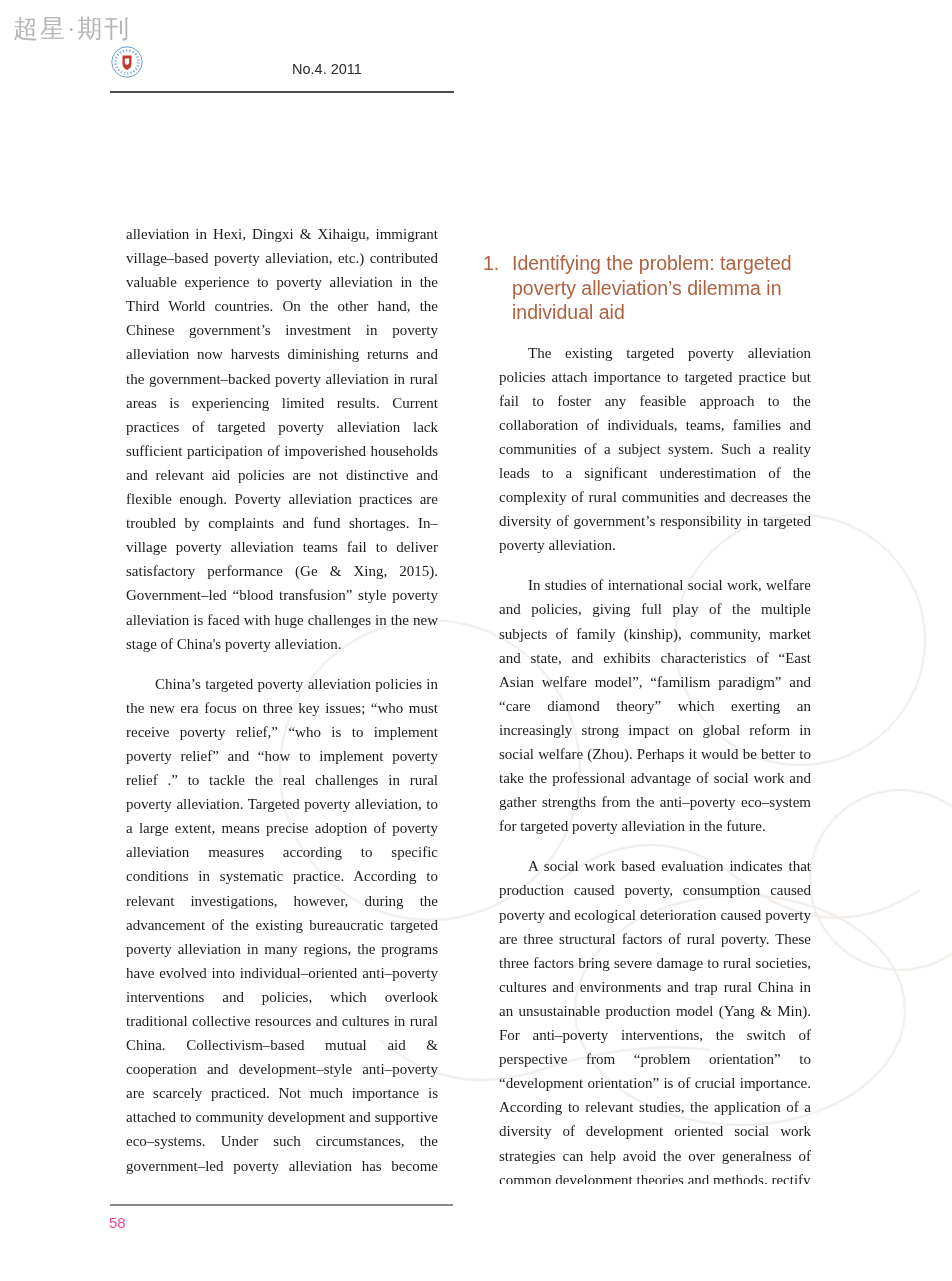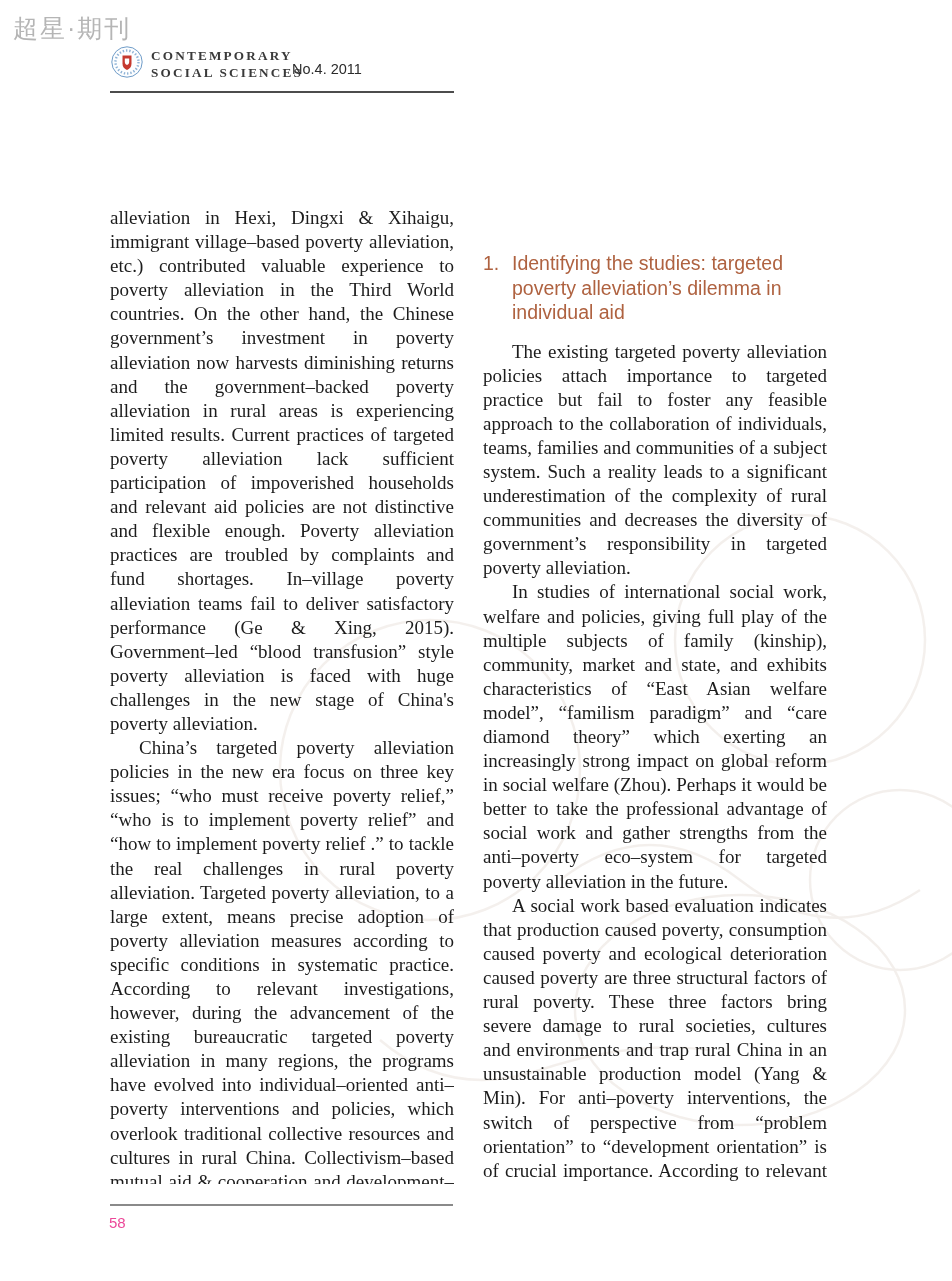--- a/index.html
+++ b/index.html
@@ -67,23 +67,23 @@
   .col {
     position: absolute;
     top: 206px;
     width: 344px;
     height: 978px;
     overflow: hidden;
   }
   .col-left  { left: 110px; }
   .col-right { left: 483px; }
   .col p {
-    margin: 0;
+    margin: 16px;
     font-family: "Liberation Serif", serif;
-    font-size: 19px;
+    font-size: 15px;
     line-height: 24.1px;
     text-align: justify;
     color: #1c1c1c;
   }
   .pind { text-indent: 29px; }
 
   
   .section-heading {
     display: flex;
     margin-top: 45px;
@@ -130,36 +130,32 @@
   <div class="cx-watermark">超星·期刊</div>
 
   <div class="logo">
     <svg viewBox="0 0 32 32" width="32" height="32" xmlns="http://www.w3.org/2000/svg">
       <circle cx="16" cy="16" r="15.2" fill="#fdfeff" stroke="#6f9cc8" stroke-width="1"></circle>
       <circle cx="16" cy="16" r="11.5" fill="none" stroke="#8fb3d6" stroke-width="2.4" stroke-dasharray="1.4 1.9"></circle>
       <path d="M11.5 9.5 h9 v8.2 c0 3.1 -2 5.2 -4.5 6.3 c-2.5 -1.1 -4.5 -3.2 -4.5 -6.3 z" fill="#c5392f"></path>
       <path d="M13.8 12.5 h4.4 v3.4 c0 1.5 -1 2.5 -2.2 3 c-1.2 -0.5 -2.2 -1.5 -2.2 -3 z" fill="#ffffff"></path>
     </svg>
   </div>
-  <div class="jname">
-    <div>CONTEMPORARY</div>
-    <div>SOCIAL SCIENCES</div>
-  </div>
   <div class="issue">No.4. 2011</div>
   <div class="header-rule"></div>
 
   <div class="col col-left">
     <p>alleviation in Hexi, Dingxi &amp; Xihaigu, immigrant village–based poverty alleviation, etc.) contributed valuable experience to poverty alleviation in the Third World countries. On the other hand, the Chinese government’s investment in poverty alleviation now harvests diminishing returns and the government–backed poverty alleviation in rural areas is experiencing limited results. Current practices of targeted poverty alleviation lack sufficient participation of impoverished households and relevant aid policies are not distinctive and flexible enough. Poverty alleviation practices are troubled by complaints and fund shortages. In–village poverty alleviation teams fail to deliver satisfactory performance (Ge &amp; Xing, 2015). Government–led “blood transfusion” style poverty alleviation is faced with huge challenges in the new stage of China's poverty alleviation.</p>
     <p class="pind">China’s targeted poverty alleviation policies in the new era focus on three key issues; “who must receive poverty relief,” “who is to implement poverty relief” and “how to implement poverty relief .” to tackle the real challenges in rural poverty alleviation. Targeted poverty alleviation, to a large extent, means precise adoption of poverty alleviation measures according to specific conditions in systematic practice. According to relevant investigations, however, during the advancement of the existing bureaucratic targeted poverty alleviation in many regions, the programs have evolved into individual–oriented anti–poverty interventions and policies, which overlook traditional collective resources and cultures in rural China. Collectivism–based mutual aid &amp; cooperation and development–style anti–poverty are scarcely practiced. Not much importance is attached to community development and supportive eco–systems. Under such circumstances, the government–led poverty alleviation has become isolated. Low efficiency is becoming the biggest challenge facing</p>
   </div>
 
   <div class="col col-right">
     <div class="section-heading">
       <span class="hnum">1.</span>
-      <span class="htext">Identifying the studies: targeted poverty alleviation’s dilemma in individual aid</span>
+      <span class="htext">Identifying the problem: targeted poverty alleviation’s dilemma in individual aid</span>
     </div>
     <p class="pind">The existing targeted poverty alleviation policies attach importance to targeted practice but fail to foster any feasible approach to the collaboration of individuals, teams, families and communities of a subject system. Such a reality leads to a significant underestimation of the complexity of rural communities and decreases the diversity of government’s responsibility in targeted poverty alleviation.</p>
     <p class="pind">In studies of international social work, welfare and policies, giving full play of the multiple subjects of family (kinship), community, market and state, and exhibits characteristics of “East Asian welfare model”, “familism paradigm” and “care diamond theory” which exerting an increasingly strong impact on global reform in social welfare (Zhou). Perhaps it would be better to take the professional advantage of social work and gather strengths from the anti–poverty eco–system for targeted poverty alleviation in the future.</p>
     <p class="pind">A social work based evaluation indicates that production caused poverty, consumption caused poverty and ecological deterioration caused poverty are three structural factors of rural poverty. These three factors bring severe damage to rural societies, cultures and environments and trap rural China in an unsustainable production model (Yang &amp; Min). For anti–poverty interventions, the switch of perspective from “problem orientation” to “development orientation” is of crucial importance. According to relevant studies, the application of a diversity of development oriented social work strategies can help avoid the over generalness of common development theories and methods, rectify</p>
   </div>
 
   <div class="footer-rule"></div>
   <div class="pagenum">58</div>
 
 </div>

